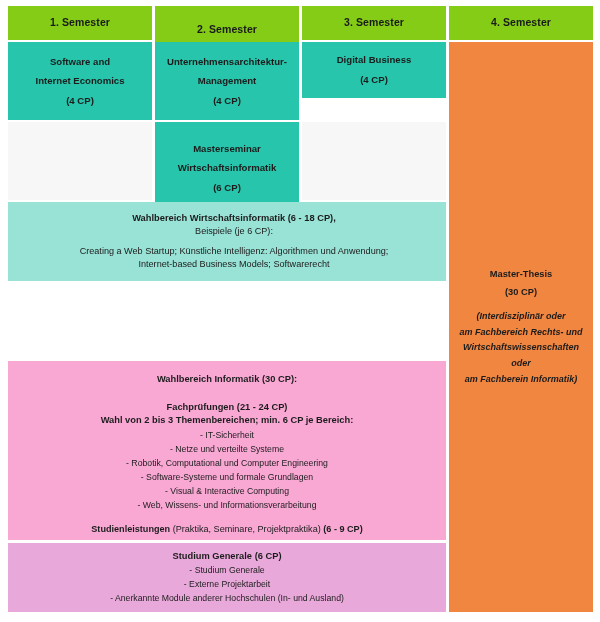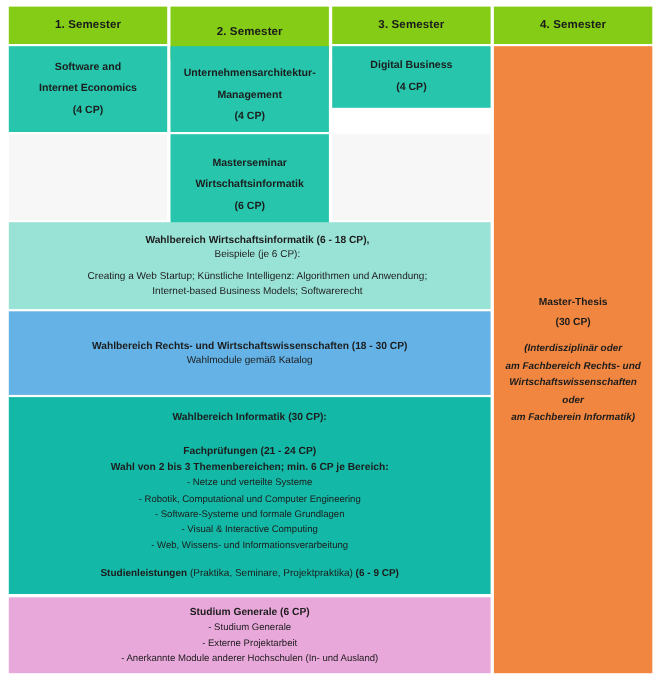--- a/index.html
+++ b/index.html
@@ -41,21 +41,21 @@
     font-size: 10.5px;
     font-weight: bold;
     letter-spacing: .1px;
     color: #1b1b1b;
   }
 
   
   .teal       { background: #27c5ac; }
   .lightteal  { background: #99e2d6; }
   .blue       { background: #64b2e6; }
-  .green      { background: #14b8a6; }
+  .green      { background: #f9a8d4; }
   .pink       { background: #e9a8da; }
   .orange     { background: #f08640; }
   .empty      { background: #f7f7f7; }
 
   
   .ln            { display: block; width: 100%; }
   .b             { font-weight: bold; }
   .t-course      { font-size: 9.6px; font-weight: bold; line-height: 2.05; }
   .t-head        { font-size: 9.3px; font-weight: bold; }
   .t-sub         { font-size: 9.1px; font-weight: normal; }
@@ -95,21 +95,21 @@
     <span class="ln t-thesis-note">Wirtschaftswissenschaften oder</span>
     <span class="ln t-thesis-note">am Fachberein Informatik)</span>
   </div>
 
   <div class="cell teal" style="left:8px;  top:42px; width:144px; height:78px;">
     <span class="ln t-course">Software and</span>
     <span class="ln t-course">Internet Economics</span>
     <span class="ln t-course">(4 CP)</span>
   </div>
 
-  <div class="cell teal" style="left:155px; top:42px; width:144px; height:78px;justify-content:flex-end;">
+  <div class="cell teal" style="left:155px; top:42px; width:144px; height:78px;">
     <span class="ln t-course">Unternehmensarchitektur-</span>
     <span class="ln t-course">Management</span>
     <span class="ln t-course">(4 CP)</span>
   </div>
 
   <div class="cell teal" style="left:302px; top:42px; width:144px; height:56px;">
     <span class="ln t-course">Digital Business</span>
     <span class="ln t-course">(4 CP)</span>
   </div>
 
@@ -124,30 +124,27 @@
   <div class="cell empty" style="left:302px; top:122px; width:144px; height:78px;"></div>
 
   <div class="cell lightteal" style="left:8px; top:202px; width:438px; height:79px;padding-left:20px;">
     <span class="ln t-head">Wahlbereich Wirtschaftsinformatik (6 - 18 CP),</span>
     <span class="ln t-sub">Beispiele (je 6 CP):</span>
     <span class="spacer-sm"></span>
     <span class="ln t-sub">Creating a Web Startup; Künstliche Intelligenz: Algorithmen und Anwendung;</span>
     <span class="ln t-sub">Internet-based Business Models; Softwarerecht</span>
   </div>
 
-  <div class="cell blue" style="left:8px; top:283px; width:438px; height:76px;">
-    <span class="ln t-head">Wahlbereich Rechts- und Wirtschaftswissenschaften (18 - 30 CP)</span>
-    <span class="ln t-sub">Wahlmodule gemäß Katalog</span>
-  </div>
 
   <div class="cell green" style="left:8px; top:361px; width:438px; height:179px; justify-content:flex-start; padding-top:12px;">
     <span class="ln t-head">Wahlbereich Informatik (30 CP):</span>
     <span class="spacer-lg"></span>
     <span class="ln t-head">Fachprüfungen (21 - 24 CP)</span>
     <span class="ln t-head">Wahl von 2 bis 3 Themenbereichen; min. 6 CP je Bereich:</span>
+    <span class="ln t-list">- IT-Sicherheit</span>
     <span class="ln t-list">- Netze und verteilte Systeme</span>
     <span class="ln t-list">- Robotik, Computational und Computer Engineering</span>
     <span class="ln t-list">- Software-Systeme und formale Grundlagen</span>
     <span class="ln t-list">- Visual &amp; Interactive Computing</span>
     <span class="ln t-list">- Web, Wissens- und Informationsverarbeitung</span>
     <span class="spacer-md"></span>
     <span class="ln t-sub"><span class="b">Studienleistungen</span><span> (Praktika, Seminare, Projektpraktika) </span><span class="b">(6 - 9 CP)</span></span>
   </div>
 
   <div class="cell pink" style="left:8px; top:543px; width:438px; height:69px;">

